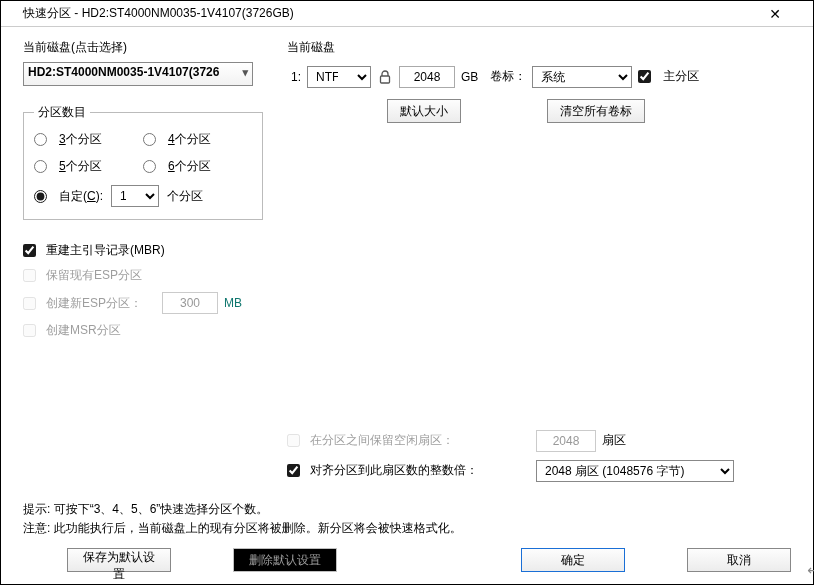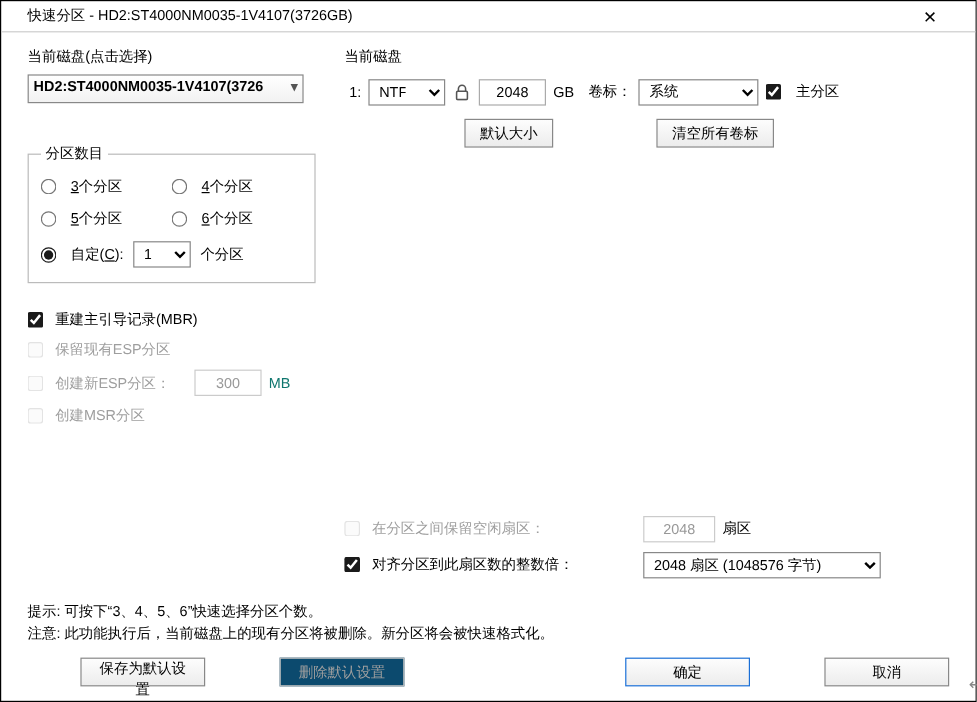--- a/index.html
+++ b/index.html
@@ -108,21 +108,21 @@
     display:inline-flex; width:16px; justify-content:center;
   }
   .btn {
     height:24px; padding:0 12px;
     border:1px solid #888;
     background:linear-gradient(#fdfdfd,#ececec);
     font-size:12px; font-family:inherit;
     cursor:default;
   }
   .btn.blue { border:1px solid #1a6fd6; }
-  .btn.disabled { color:#9e9e9e; border-color:#c0c0c0; background:#0c4a6e; }
+  .btn.disabled { color:#9e9e9e; border-color:#c0c0c0; background:#000000; }
   .btn.wide { width:104px;margin-left:44px; }
 
   .right-bottom {
     margin-top:auto;
     padding-top:8px;
   }
   .right-bottom .chk-line input.numbox { width:60px; }
 
   .hints { margin-top:10px; line-height:1.6; }
   .footer-btns {
@@ -153,21 +153,21 @@
   <div class="content">
     <div class="top">
 
       <div class="col-left">
         <label class="sect">当前磁盘(点击选择)</label>
         <div class="disk-combo">HD2:ST4000NM0035-1V4107(3726</div>
 
         <fieldset class="flat">
         </fieldset>
 
-        <fieldset style="margin-top:20px;">
+        <fieldset style="margin-top:4px;">
           <legend>分区数目</legend>
           <div class="radio-grid">
             <label class="row">
               <input type="radio" name="cnt" style="">
               <span><span class="u">3</span><span>个分区</span></span>
             </label>
             <label class="row">
               <input type="radio" name="cnt" style="">
               <span><span class="u">4</span><span>个分区</span></span>
             </label>
@@ -222,21 +222,21 @@
           </select>
           <span class="lock-icon">
             <svg width="12" height="14" viewBox="0 0 12 14">
                 <path fill="none" stroke="#555" stroke-width="1.3" d="M3 6V4a3 3 0 0 1 6 0v2"></path>
                 <rect x="1.5" y="6" width="9" height="7" rx="1" fill="none" stroke="#555" stroke-width="1.3"></rect>
               </svg>
           </span>
           <input class="numbox" style="width: 56px;" value="2048">
           <span>GB</span>
           <span style="margin-left:6px;">卷标：</span>
-          <select class="small" style="width:100px;font-family:Liberation Mono, monospace;">
+          <select class="small" style="width:100px;">
             <option>系统</option>
           </select>
           <label class="row">
             <input type="checkbox" checked="" style="">
             <span>主分区</span>
           </label>
         </div>
 
         <div class="adv-row" style="gap:40px; padding-left:100px;">
           <button class="btn">默认大小</button>

